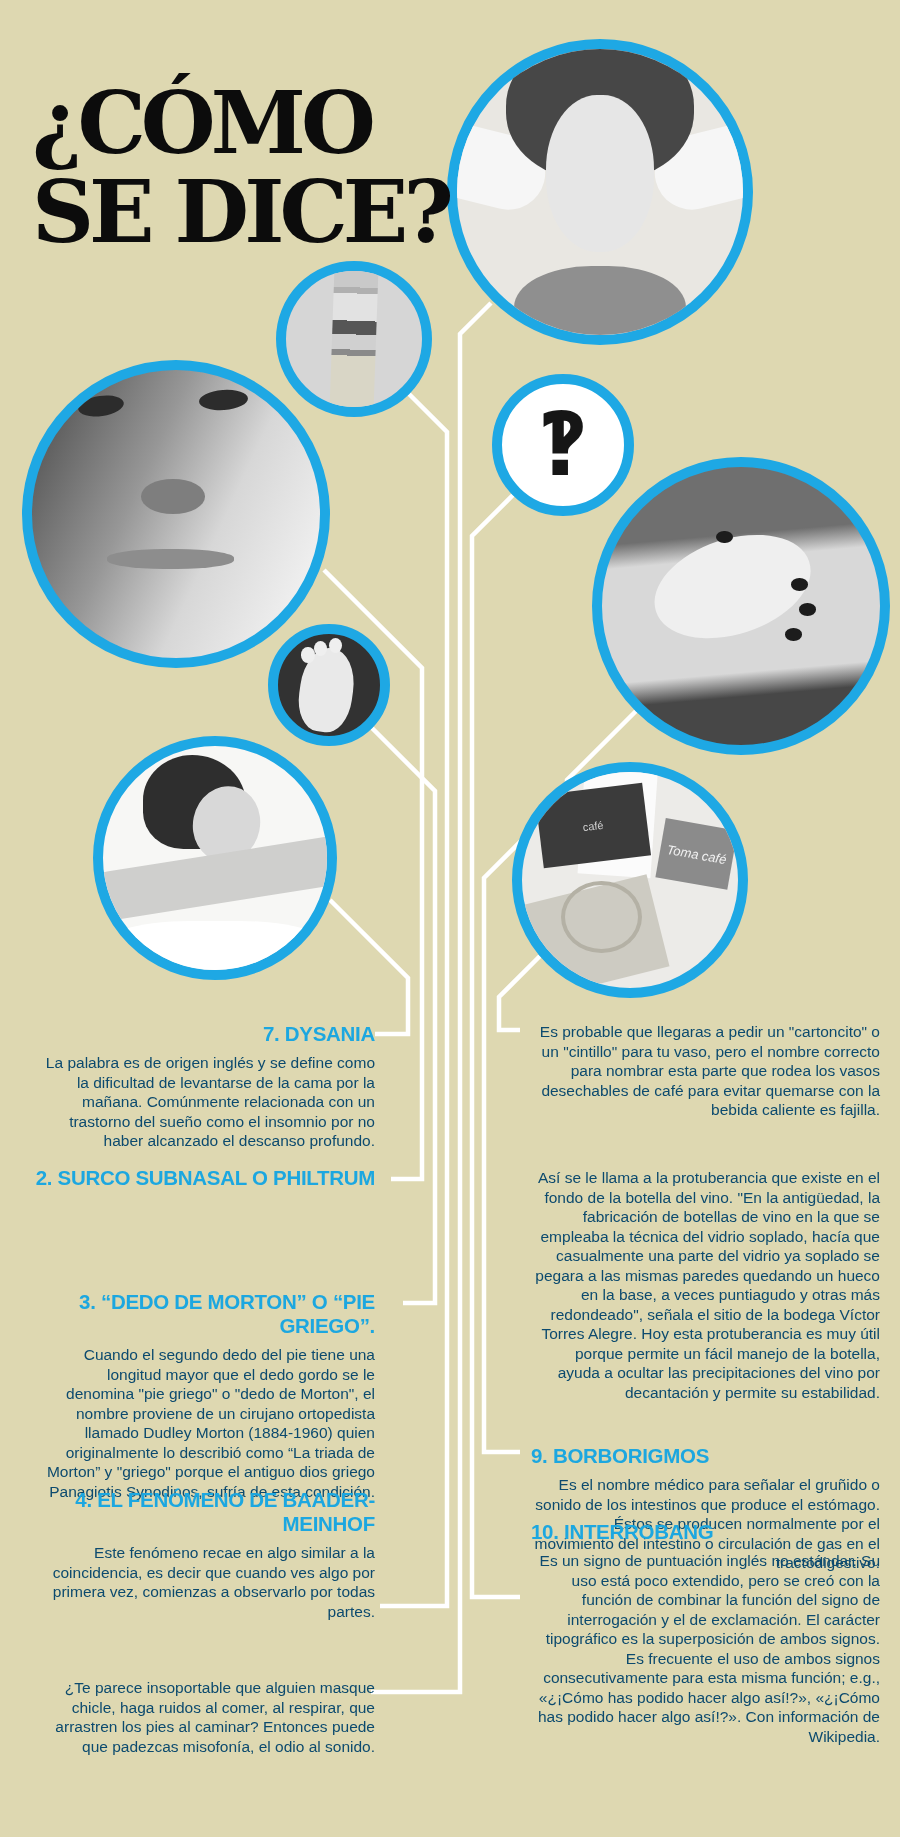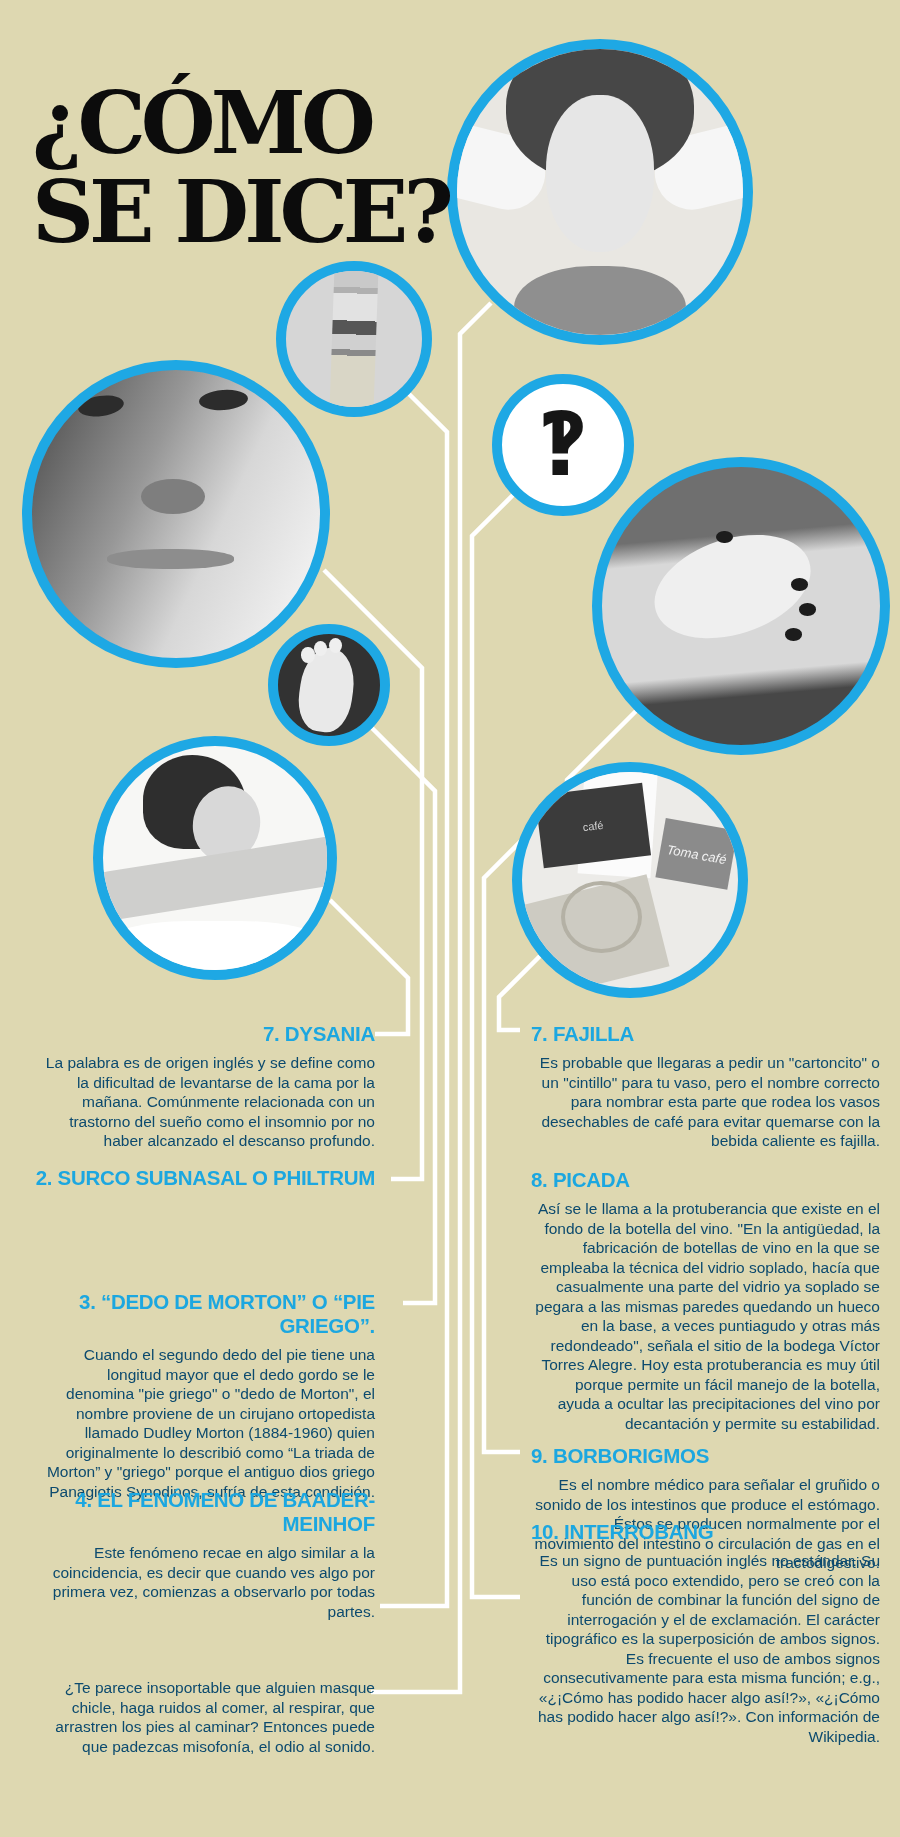--- a/index.html
+++ b/index.html
@@ -180,26 +180,24 @@
     <h2>4. EL FENÓMENO DE BAADER-MEINHOF</h2>
     <p>Este fenómeno recae en algo similar a la coincidencia, es decir que cuando ves algo por primera vez, comienzas a observarlo por todas partes.</p>
   </section>
 
 
   <section class="sec left" style="top:1678px">
     <p>¿Te parece insoportable que alguien masque chicle, haga ruidos al comer, al respirar, que arrastren los pies al caminar? Entonces puede que padezcas misofonía, el odio al sonido.</p>
   </section>
 
   <section class="sec right" style="top:1022px">
-    <h2>7. FAJILLA</h2>
     <p>Es probable que llegaras a pedir un "cartoncito" o un "cintillo" para tu vaso, pero el nombre correcto para nombrar esta parte que rodea los vasos desechables de café para evitar quemarse con la bebida caliente es fajilla.</p>
   </section>
 
   <section class="sec right" style="top:1168px">
-    <h2>8. PICADA</h2>
     <p>Así se le llama a la protuberancia que existe en el fondo de la botella del vino. "En la antigüedad, la fabricación de botellas de vino en la que se empleaba la técnica del vidrio soplado, hacía que casualmente una parte del vidrio ya soplado se pegara a las mismas paredes quedando un hueco en la base, a veces puntiagudo y otras más redondeado", señala el sitio de la bodega Víctor Torres Alegre. Hoy esta protuberancia es muy útil porque permite un fácil manejo de la botella, ayuda a ocultar las precipitaciones del vino por decantación y permite su estabilidad.</p>
   </section>
 
   <section class="sec right" style="top:1444px">
     <h2>9. BORBORIGMOS</h2>
     <p>Es el nombre médico para señalar el gruñido o sonido de los intestinos que produce el estómago. Éstos se producen normalmente por el movimiento del intestino o circulación de gas en el tractodigestivo.</p>
   </section>
 
   <section class="sec right" style="top:1520px">
     <h2>10. INTERROBANG</h2>

